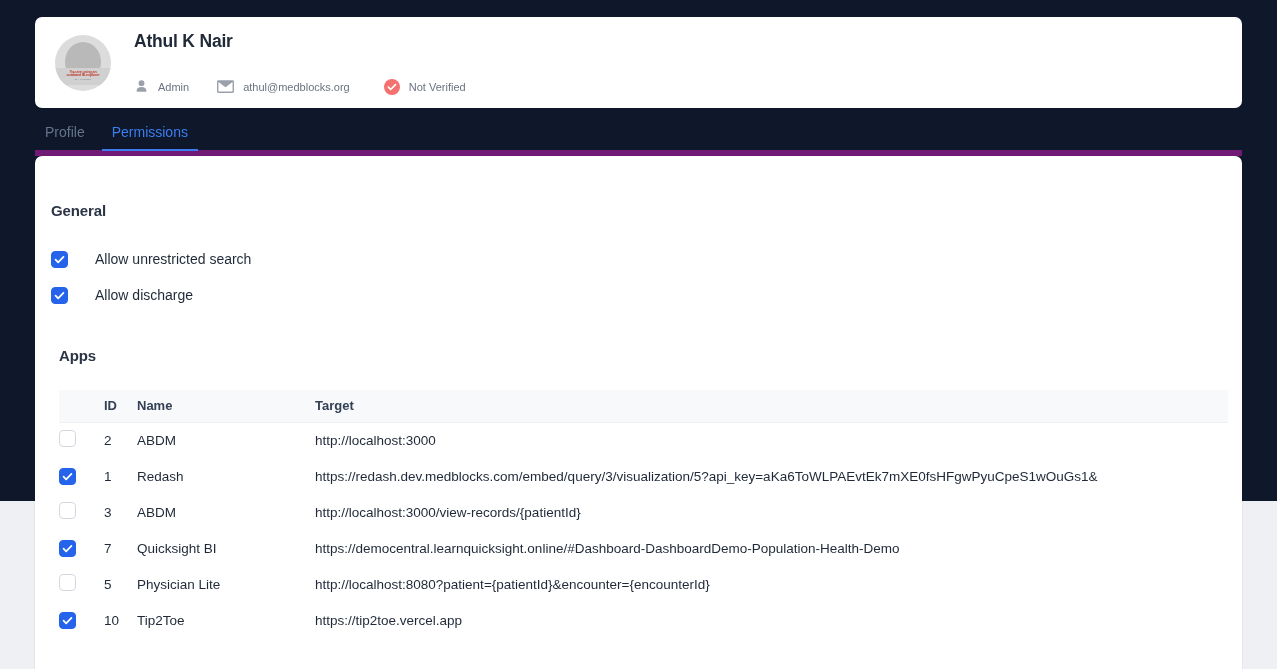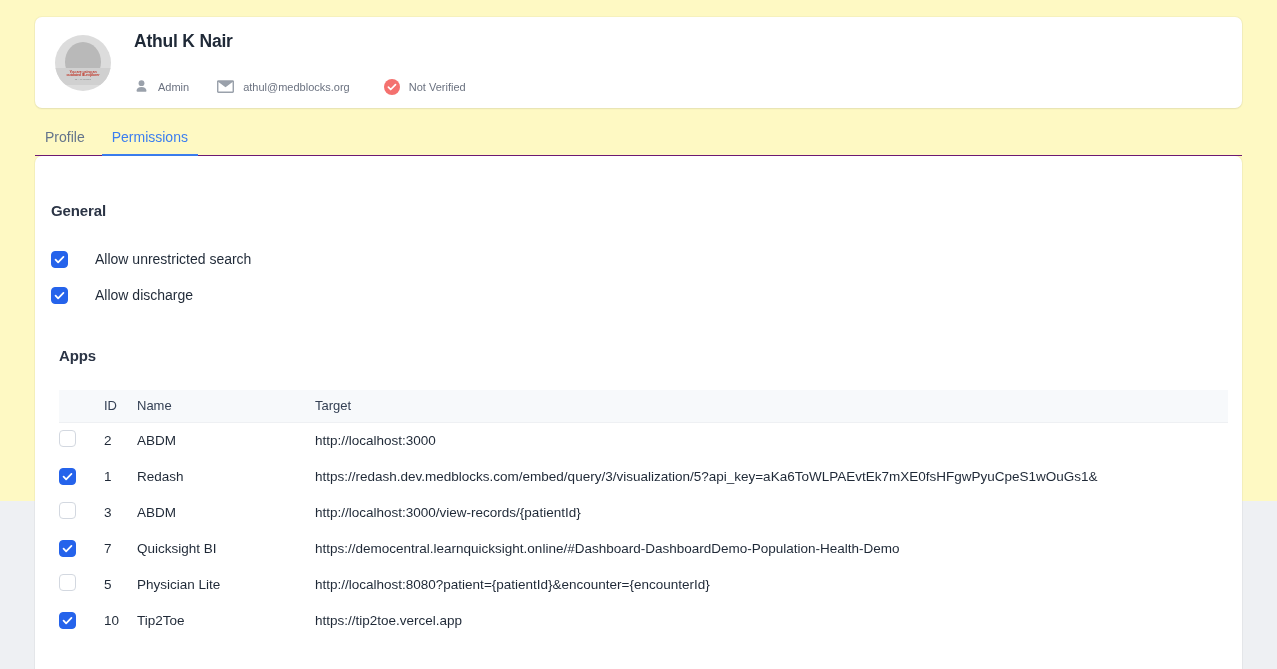--- a/index.html
+++ b/index.html
@@ -12,21 +12,21 @@
     overflow: hidden;
     background: #eef0f3;
     font-family: "Liberation Sans", sans-serif;
     -webkit-font-smoothing: antialiased;
   }
 
   .page {
     position: relative;
     width: 1277px;
     height: 501px;
-    background: #fef9c3;
+    background: #0f172a;
   }
 
   
   .profile-card {
     position: absolute;
     left: 35px;
     top: 17px;
     width: 1207px;
     height: 91px;
     background: #ffffff;
@@ -129,21 +129,21 @@
 
   
   .tabs {
     position: absolute;
     left: 35px;
     top: 120px;
     width: 1207px;
     height: 36px;
     display: flex;
     align-items: flex-end;
-    border-bottom: 1px solid #701a75;
+    border-bottom: 6px solid #701a75;
   }
   .tab {
     font-size: 14px;
     color: #64748b;
     padding: 0 10px 9px 10px;
     margin-right: 7px;
     cursor: pointer;
     border-bottom: 2px solid transparent;
     position: relative;
     top: 1px;
@@ -231,21 +231,21 @@
   }
   table.apps {
     border-collapse: collapse;
     width: 1169px;
     table-layout: fixed;
   }
   table.apps thead th {
     background: #f7f9fb;
     height: 32px;
     font-size: 13px;
-    font-weight: normal;
+    font-weight: bold;
     color: #344054;
     text-align: left;
     vertical-align: middle;
     padding: 0;
     border-bottom: 1px solid #eef0f3;
   }
   table.apps tbody td {
     height: 36px;
     font-size: 13.5px;
     color: #1f2937;

